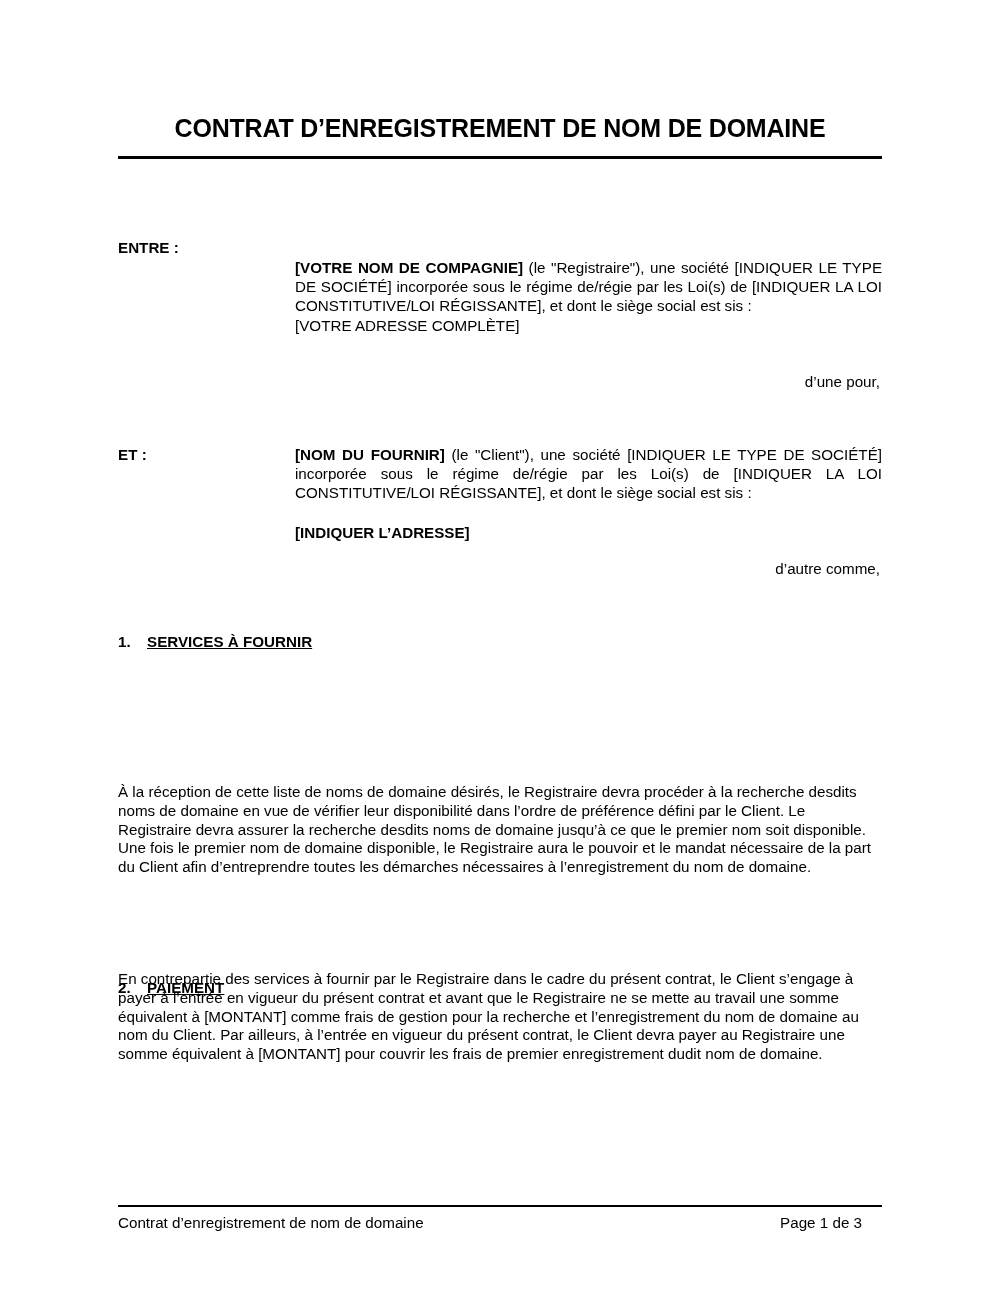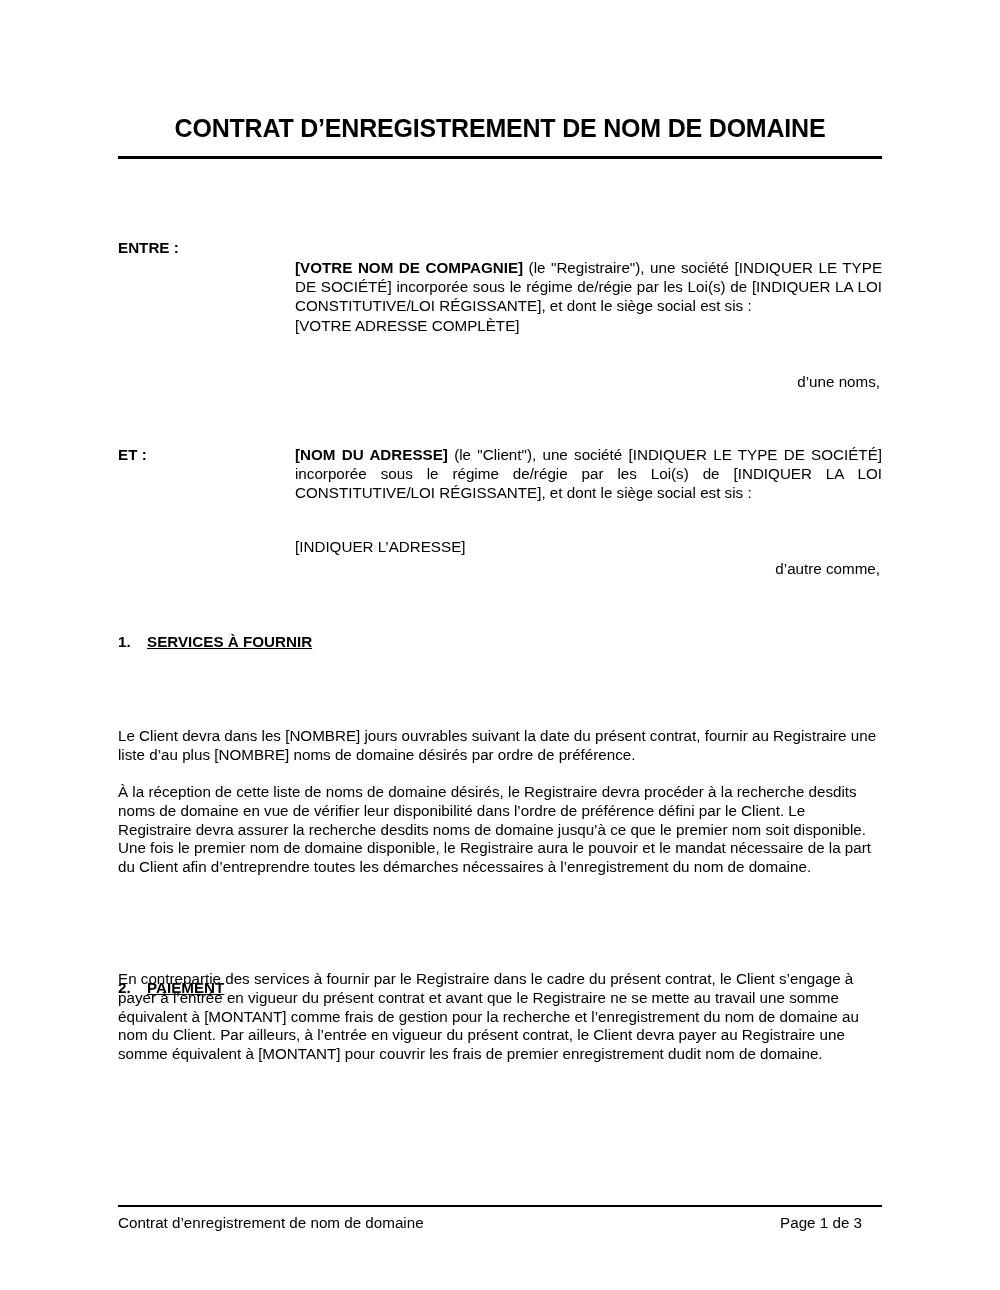--- a/index.html
+++ b/index.html
@@ -32,34 +32,33 @@
 
 <div class="page">
   <div class="title">CONTRAT D’ENREGISTREMENT DE NOM DE DOMAINE</div>
   <div class="title-rule"></div>
 
 
   <div class="party" style="top:238px;">
     <div class="party-label">ENTRE :</div>
     <div class="party-body" style="top:0;margin-top:20px;"><b>[VOTRE NOM DE COMPAGNIE]</b><span> (le "Registraire"), une société [INDIQUER LE TYPE DE SOCIÉTÉ] incorporée sous le régime de/régie par les Loi(s) de [INDIQUER LA LOI CONSTITUTIVE/LOI RÉGISSANTE], et dont le siège social est sis :</span></div>
     <div class="party-addr" style="top:78px;">[VOTRE ADRESSE COMPLÈTE]</div>
-    <div class="party-part" style="top:134px;">d’une noms,</div>
+    <div class="party-part" style="top:134px;">d’une pour,</div>
   </div>
 
   <div class="party" style="top:445px;">
     <div class="party-label">ET :</div>
-    <div class="party-body" style="top:0;"><b>[NOM DU ADRESSE]</b><span> (le "Client"), une société [INDIQUER LE TYPE DE SOCIÉTÉ] incorporée sous le régime de/régie par les Loi(s) de [INDIQUER LA LOI CONSTITUTIVE/LOI RÉGISSANTE], et dont le siège social est sis :</span></div>
-    <div class="party-addr" style="top:92px;">[INDIQUER L’ADRESSE]</div>
+    <div class="party-body" style="top:0;"><b>[NOM DU FOURNIR]</b><span> (le "Client"), une société [INDIQUER LE TYPE DE SOCIÉTÉ] incorporée sous le régime de/régie par les Loi(s) de [INDIQUER LA LOI CONSTITUTIVE/LOI RÉGISSANTE], et dont le siège social est sis :</span></div>
+    <div class="party-addr" style="top:78px;font-weight:bold;">[INDIQUER L’ADRESSE]</div>
     <div class="party-part" style="top:114px;">d’autre comme,</div>
   </div>
 
   <div class="section-title" style="top:632px;">
     <span class="num">1.</span><span>SERVICES À FOURNIR</span>
   </div>
-  <div class="para" style="top:727px;">Le Client devra dans les [NOMBRE] jours ouvrables suivant la date du présent contrat, fournir au Registraire une liste d’au plus [NOMBRE] noms de domaine désirés par ordre de préférence.</div>
   <div class="para" style="top:783px;">À la réception de cette liste de noms de domaine désirés, le Registraire devra procéder à la recherche desdits noms de domaine en vue de vérifier leur disponibilité dans l’ordre de préférence défini par le Client. Le Registraire devra assurer la recherche desdits noms de domaine jusqu’à ce que le premier nom soit disponible. Une fois le premier nom de domaine disponible, le Registraire aura le pouvoir et le mandat nécessaire de la part du Client afin d’entreprendre toutes les démarches nécessaires à l’enregistrement du nom de domaine.</div>
 
   <div class="section-title" style="top:932px;margin-top:46px;">
     <span class="num">2.</span><span>PAIEMENT</span>
   </div>
   <div class="para" style="top:970px;">En contrepartie des services à fournir par le Registraire dans le cadre du présent contrat, le Client s’engage à payer à l’entrée en vigueur du présent contrat et avant que le Registraire ne se mette au travail une somme équivalent à [MONTANT] comme frais de gestion pour la recherche et l’enregistrement du nom de domaine au nom du Client. Par ailleurs, à l’entrée en vigueur du présent contrat, le Client devra payer au Registraire une somme équivalent à [MONTANT] pour couvrir les frais de premier enregistrement dudit nom de domaine.</div>
 
   <div class="footer-rule"></div>
   <div class="footer-left">Contrat d’enregistrement de nom de domaine</div>
   <div class="footer-right">Page 1 de 3</div>

